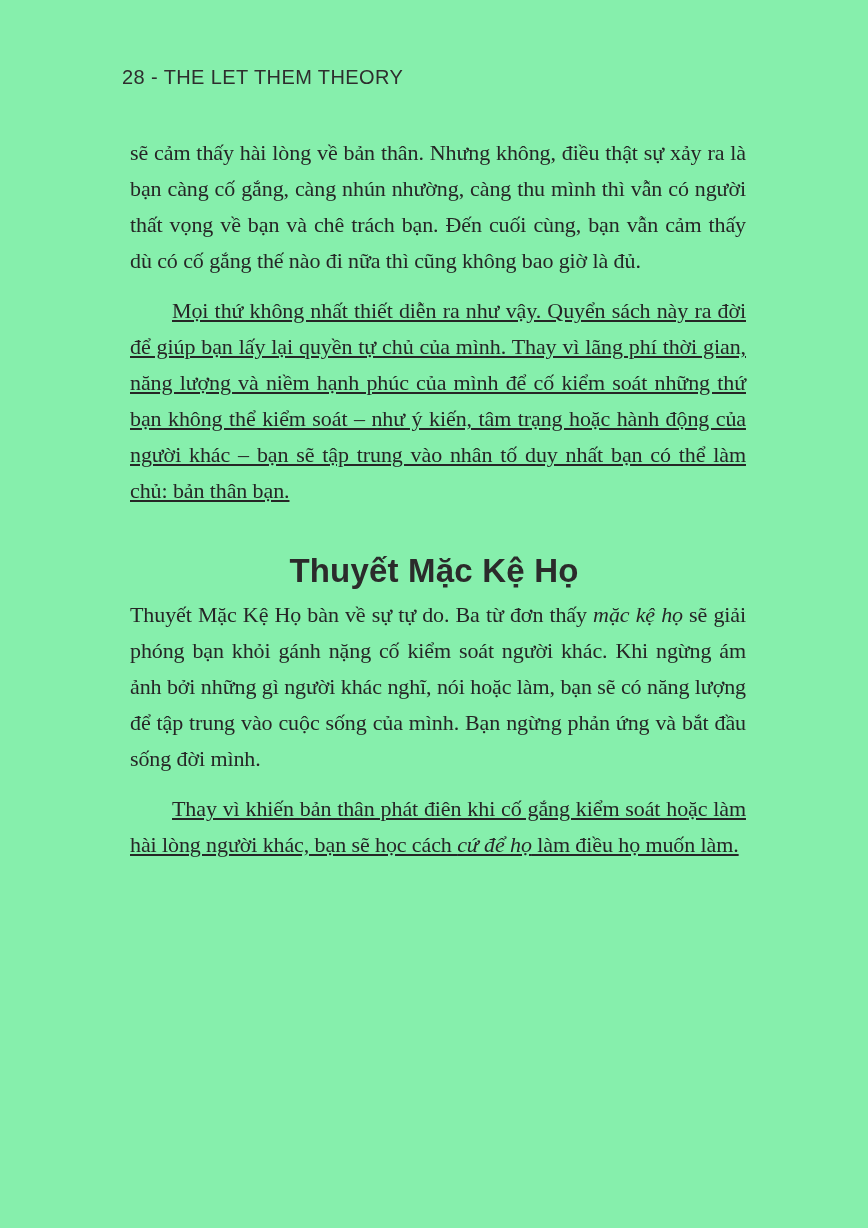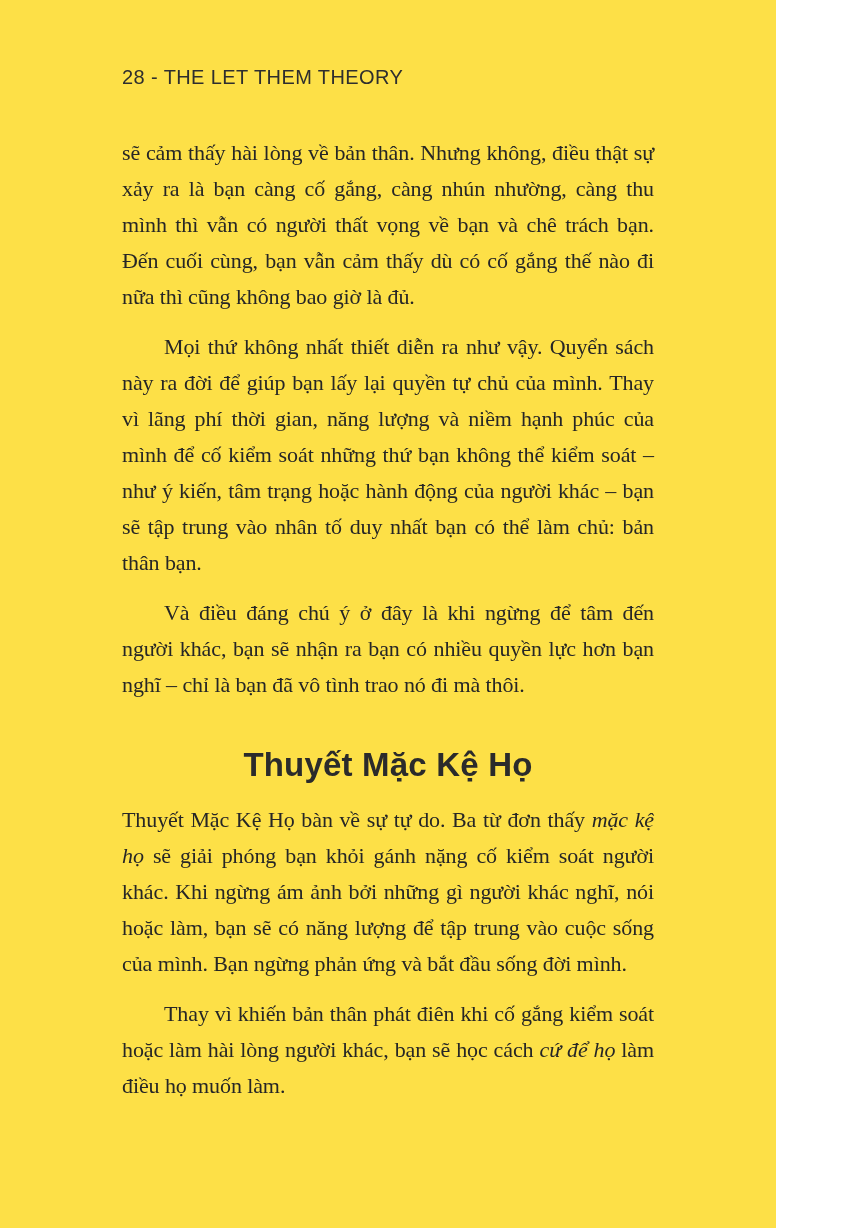--- a/index.html
+++ b/index.html
@@ -3,75 +3,75 @@
 <meta charset="utf-8">
 <style>
   html, body {
     margin: 0;
     padding: 0;
     background: #ffffff;
   }
   .page {
     position: relative;
     box-sizing: border-box;
-    width: 776px;
+    width: 868px;
     height: 1228px;
-    background: #fde047;
+    background: #86efac;
     padding: 66px 122px 0 122px;
     overflow: hidden;
   }
   .running-header {
     font-family: "Liberation Sans", "DejaVu Sans", sans-serif;
     font-size: 20px;
     font-weight: 400;
     letter-spacing: 0.4px;
     color: #2e2e2e;
     margin: 0 0 46px 0;
   }
   .body-copy {
     font-family: "Liberation Serif", "DejaVu Serif", serif;
     font-size: 22px;
     line-height: 36px;
     color: #262626;
     text-align: justify;
     letter-spacing: -0.1px;
   }
   .body-copy p {
-    margin: 0 0 14px 0;
+    margin: 0 0 14px 8px;
   }
   .body-copy p.indent {
     text-indent: 42px;
+    text-decoration: underline;
   }
   .section-heading {
     font-family: "Liberation Sans", "DejaVu Sans", sans-serif;
     font-size: 33px;
     font-weight: 600;
     letter-spacing: 0.2px;
     color: #2b2b2b;
     text-align: center;
-    margin: 44px 0 19px 0;
+    margin: 44px 0 8px 0;
   }
   em.emph {
     font-style: italic;
   }
 </style>
 </head>
 <body>
 
 <div class="page">
 
   <div class="running-header">28 - THE LET THEM THEORY</div>
 
   <div class="body-copy">
 
     <p><span>sẽ cảm thấy hài lòng về bản thân. Nhưng không, điều thật sự xảy ra là bạn càng cố gắng, càng nhún nhường, càng thu mình thì vẫn có người thất vọng về bạn và chê trách bạn. Đến cuối cùng, bạn vẫn cảm thấy dù có cố gắng thế nào đi nữa thì cũng không bao giờ là đủ.</span></p>
 
     <p class="indent"><span>Mọi thứ không nhất thiết diễn ra như vậy. Quyển sách này ra đời để giúp bạn lấy lại quyền tự chủ của mình. Thay vì lãng phí thời gian, năng lượng và niềm hạnh phúc của mình để cố kiểm soát những thứ bạn không thể kiểm soát – như ý kiến, tâm trạng hoặc hành động của người khác – bạn sẽ tập trung vào nhân tố duy nhất bạn có thể làm chủ: bản thân bạn.</span></p>
 
-    <p class="indent"><span>Và điều đáng chú ý ở đây là khi ngừng để tâm đến người khác, bạn sẽ nhận ra bạn có nhiều quyền lực hơn bạn nghĩ – chỉ là bạn đã vô tình trao nó đi mà thôi.</span></p>
 
 
     <h2 class="section-heading">Thuyết Mặc Kệ Họ</h2>
 
     <p><span>Thuyết Mặc Kệ Họ bàn về sự tự do. Ba từ đơn thấy </span><em class="emph">mặc kệ họ</em><span> sẽ giải phóng bạn khỏi gánh nặng cố kiểm soát người khác. Khi ngừng ám ảnh bởi những gì người khác nghĩ, nói hoặc làm, bạn sẽ có năng lượng để tập trung vào cuộc sống của mình. Bạn ngừng phản ứng và bắt đầu sống đời mình.</span></p>
 
     <p class="indent"><span>Thay vì khiến bản thân phát điên khi cố gắng kiểm soát hoặc làm hài lòng người khác, bạn sẽ học cách </span><em class="emph">cứ để họ</em><span> làm điều họ muốn làm.</span></p>
 
   </div>
 

